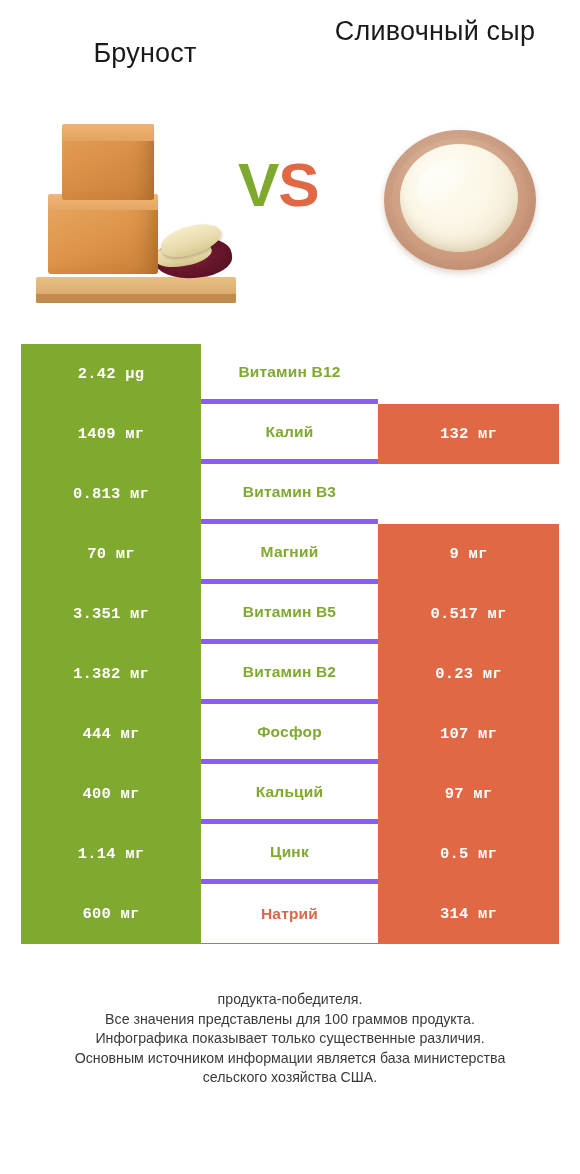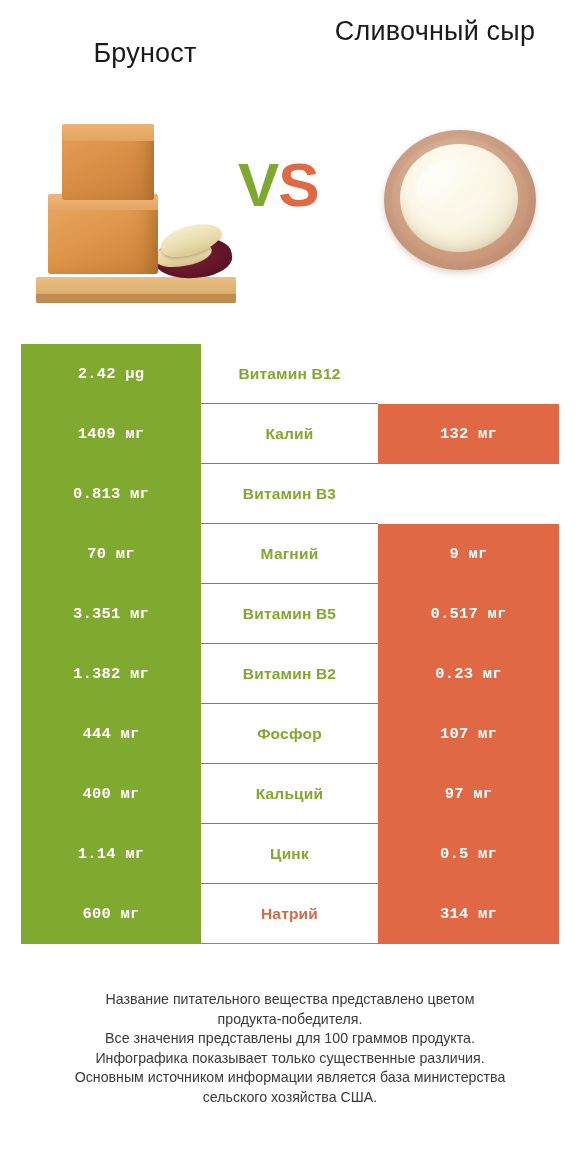--- a/index.html
+++ b/index.html
@@ -96,21 +96,21 @@
     height: 100%;
   }
   .cell-left {
     width: 180px;
     background: #80A92F;
     color: #ffffff;
   }
   .cell-mid {
     width: 177px;
     background: #ffffff;
-    border-bottom: 1px solid #8b5cf6;
+    border-bottom: 5px solid #8b5cf6;
   }
   .cell-right {
     width: 181px;
     background: #E06844;
     color: #ffffff;
   }
   .row:last-child .cell-mid {
     border-bottom: 1px solid #D9674A;
   }
   .value {
@@ -413,19 +413,18 @@
       <div class="cell cell-mid">
         <span class="nutrient win-right">Натрий</span>
       </div>
       <div class="cell cell-right">
         <span class="value">314 мг</span>
       </div>
     </div>
   </div>
 
 <div class="footer">
-  <div>Название питательного вещества представлено цветом</div>
   <div>продукта-победителя.</div>
   <div>Все значения представлены для 100 граммов продукта.</div>
   <div>Инфографика показывает только существенные различия.</div>
   <div>Основным источником информации является база министерства</div>
   <div>сельского хозяйства США.</div>
 </div>
 
 </body></html>

